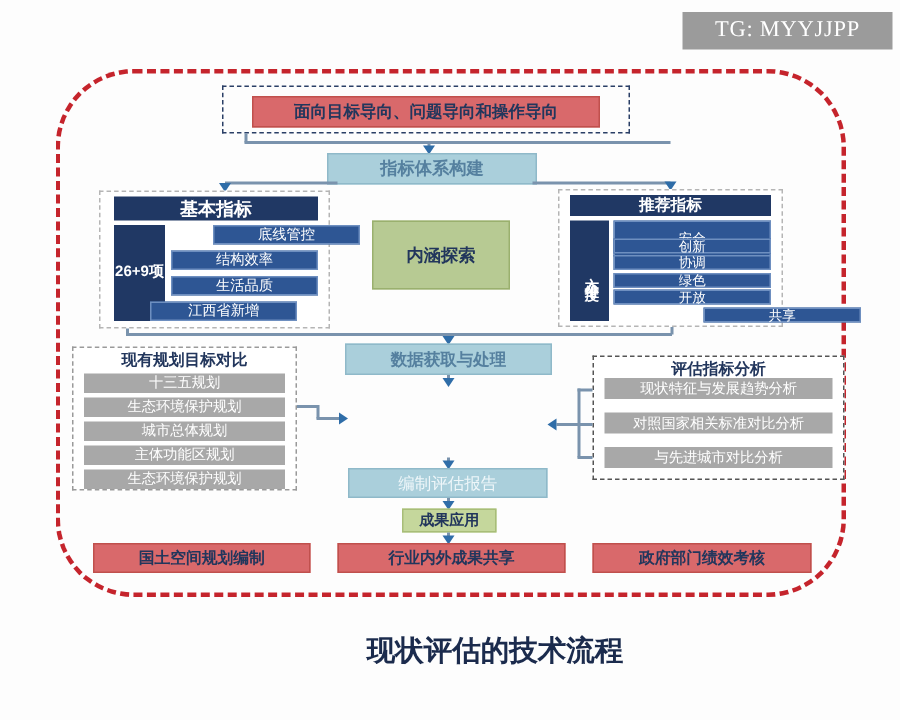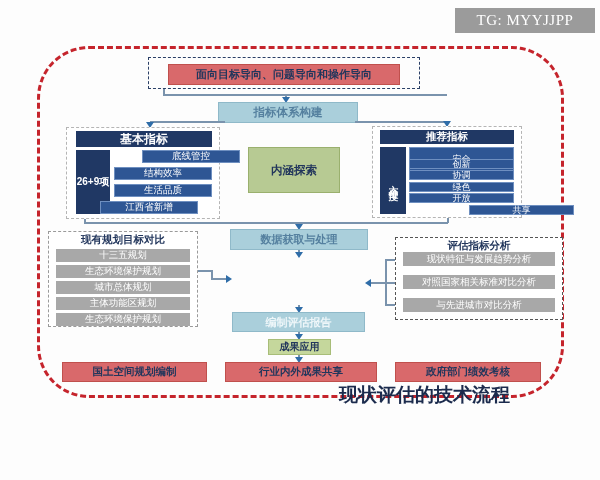--- a/index.html
+++ b/index.html
@@ -10,21 +10,21 @@
   
   .gray-badge{background:#9b9b9b;color:#ffffff;font-size:15px;letter-spacing:.5px;}
   .watermark{background:#a5a5a5;color:#ffffff;font-size:15px;line-height:26px;padding-left:10px;}
   
   .outer-frame{border:3px dashed #c5242c;border-radius:52px;}
   .top-frame{border:1.5px dashed #2a3f66;}
   
   .red-box{background:#d9696b;border:1px solid #c0504d;color:#22365c;font-weight:bold;}
   .lblue-box{background:#aacfdb;border:1px solid #8fb9c9;color:#55809f;font-weight:bold;}
   .mblue-box{background:#8ec4d6;border:1px solid #79b3c8;color:#f4fafc;font-weight:bold;}
-  .lblue-white{background:#aacfdb;border:1px solid #8fb9c9;color:#eef6f9;font-weight:bold;}
+  .lblue-white{background:#aacfdb;border:1px solid #8fb9c9;color:#eef6f9;font-weight:normal;}
   .green-box{background:#b7ca93;border:1px solid #9ab06e;color:#22365c;font-weight:bold;}
   .lgreen-box{background:#c5d79c;border:1px solid #a8bd78;color:#22365c;font-weight:bold;}
   .navy{background:#203864;color:#ffffff;font-weight:bold;}
   .navy-item{background:#2e5694;border:1px solid #6e8fc0;color:#ffffff;}
   .gray-item{background:#a8a8a8;color:#ffffff;text-align:center;}
   .panel{border:1.5px dashed #b5b5b5;background:#ffffff;}
   .panel-dark{border:1.5px dashed #555555;background:#ffffff;}
   .panel-hd{color:#22365c;font-weight:bold;}
   .vtext{writing-mode:vertical-lr;text-orientation:upright;letter-spacing:2px;}
   
@@ -130,16 +130,16 @@
   <div class="ln" style="left:385px;top:259px;width:10px;height:1.5px;"></div>
   <div class="ln" style="left:385px;top:282px;width:10px;height:1.5px;"></div>
   <div class="ln" style="left:385px;top:304px;width:10px;height:1.5px;"></div>
   <div class="ln" style="left:371px;top:282px;width:15px;height:1.5px;"></div>
   <div class="ah ah-l" style="left:365px;top:279px;"></div>
 
   <div class="abs ctr red-box" style="left:62px;top:362px;width:145px;height:20px;font-size:10.5px;">国土空间规划编制</div>
   <div class="abs ctr red-box" style="left:225px;top:362px;width:152px;height:20px;font-size:10.5px;">行业内外成果共享</div>
   <div class="abs ctr red-box" style="left:395px;top:362px;width:146px;height:20px;font-size:10.5px;">政府部门绩效考核</div>
 
-  <div class="abs title" style="left:150px;top:382px;width:360px;text-align:right;">现状评估的技术流程</div>
+  <div class="abs title" style="left:150px;top:421px;width:360px;">现状评估的技术流程</div>
 
 
 </div>
 
 </body></html>

